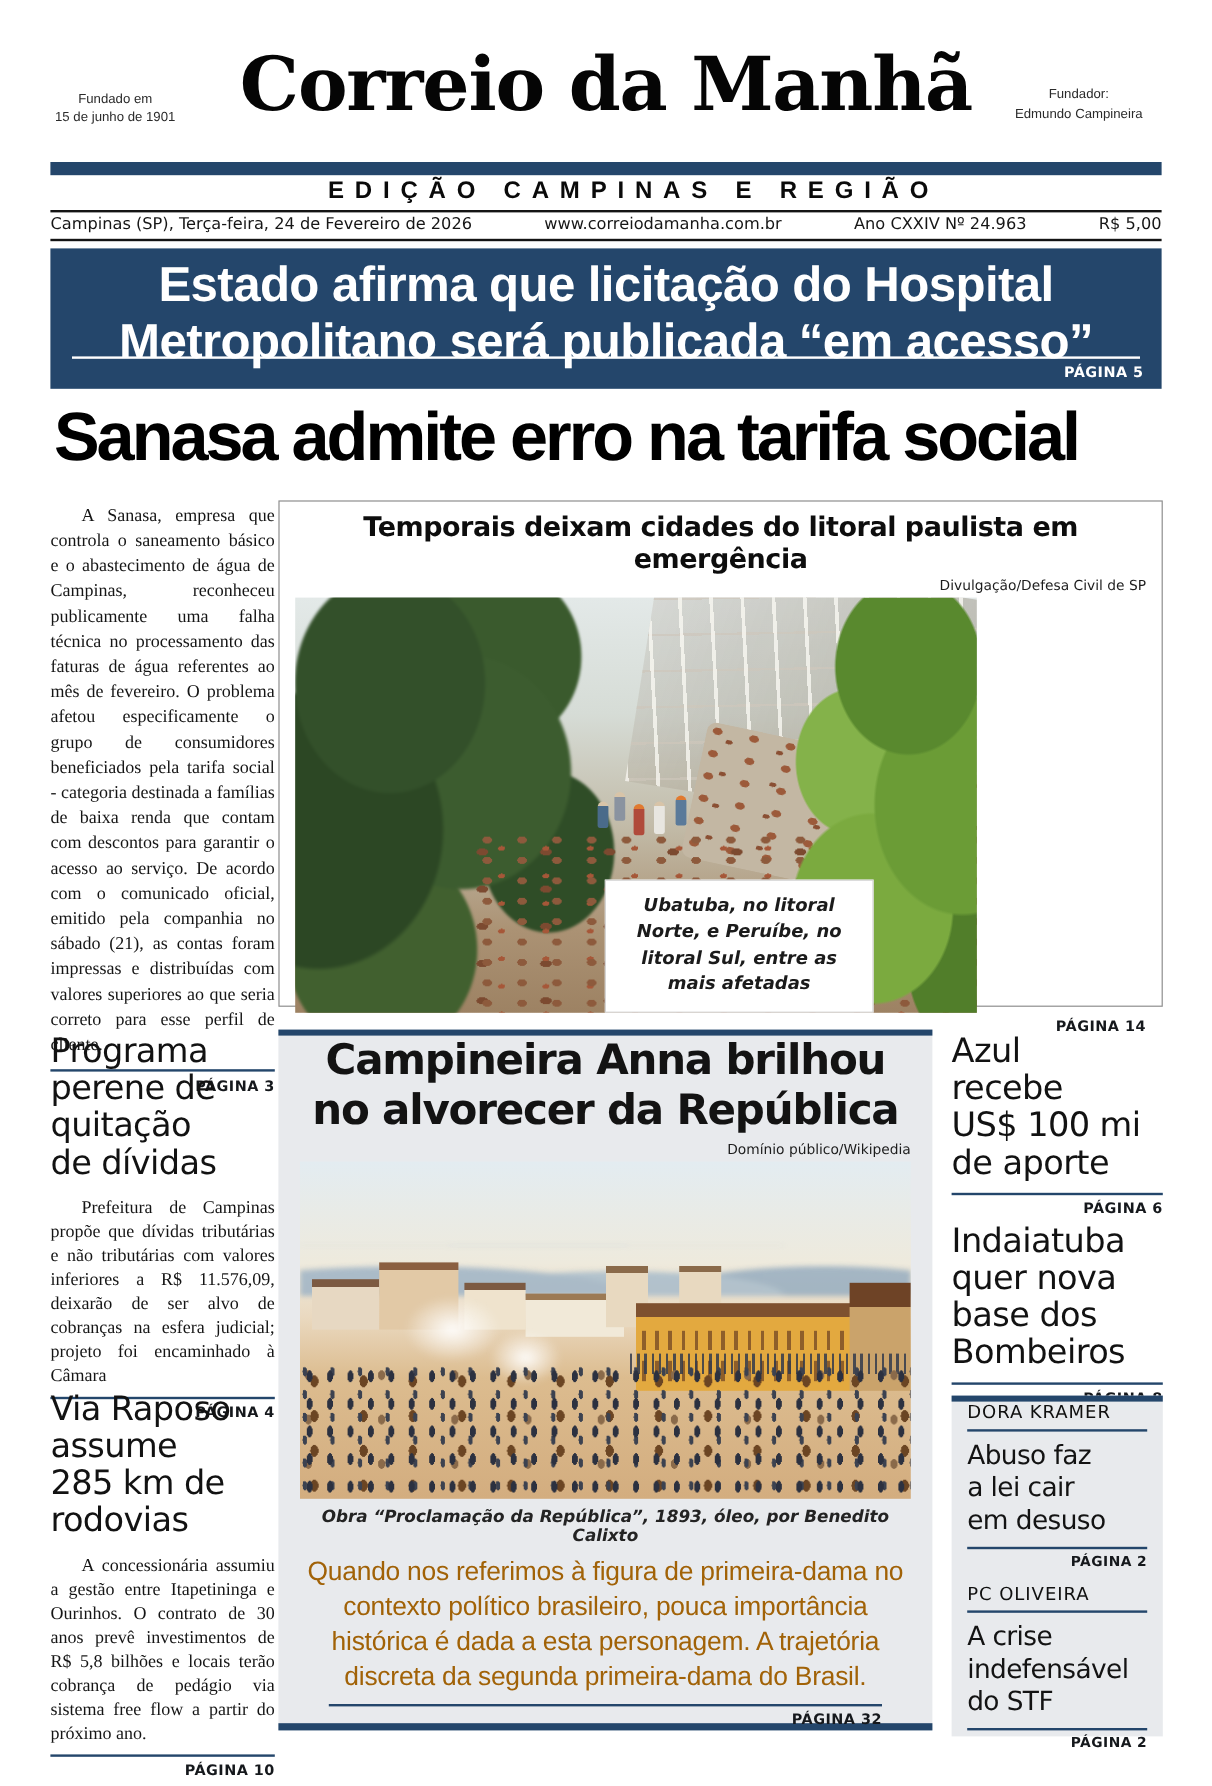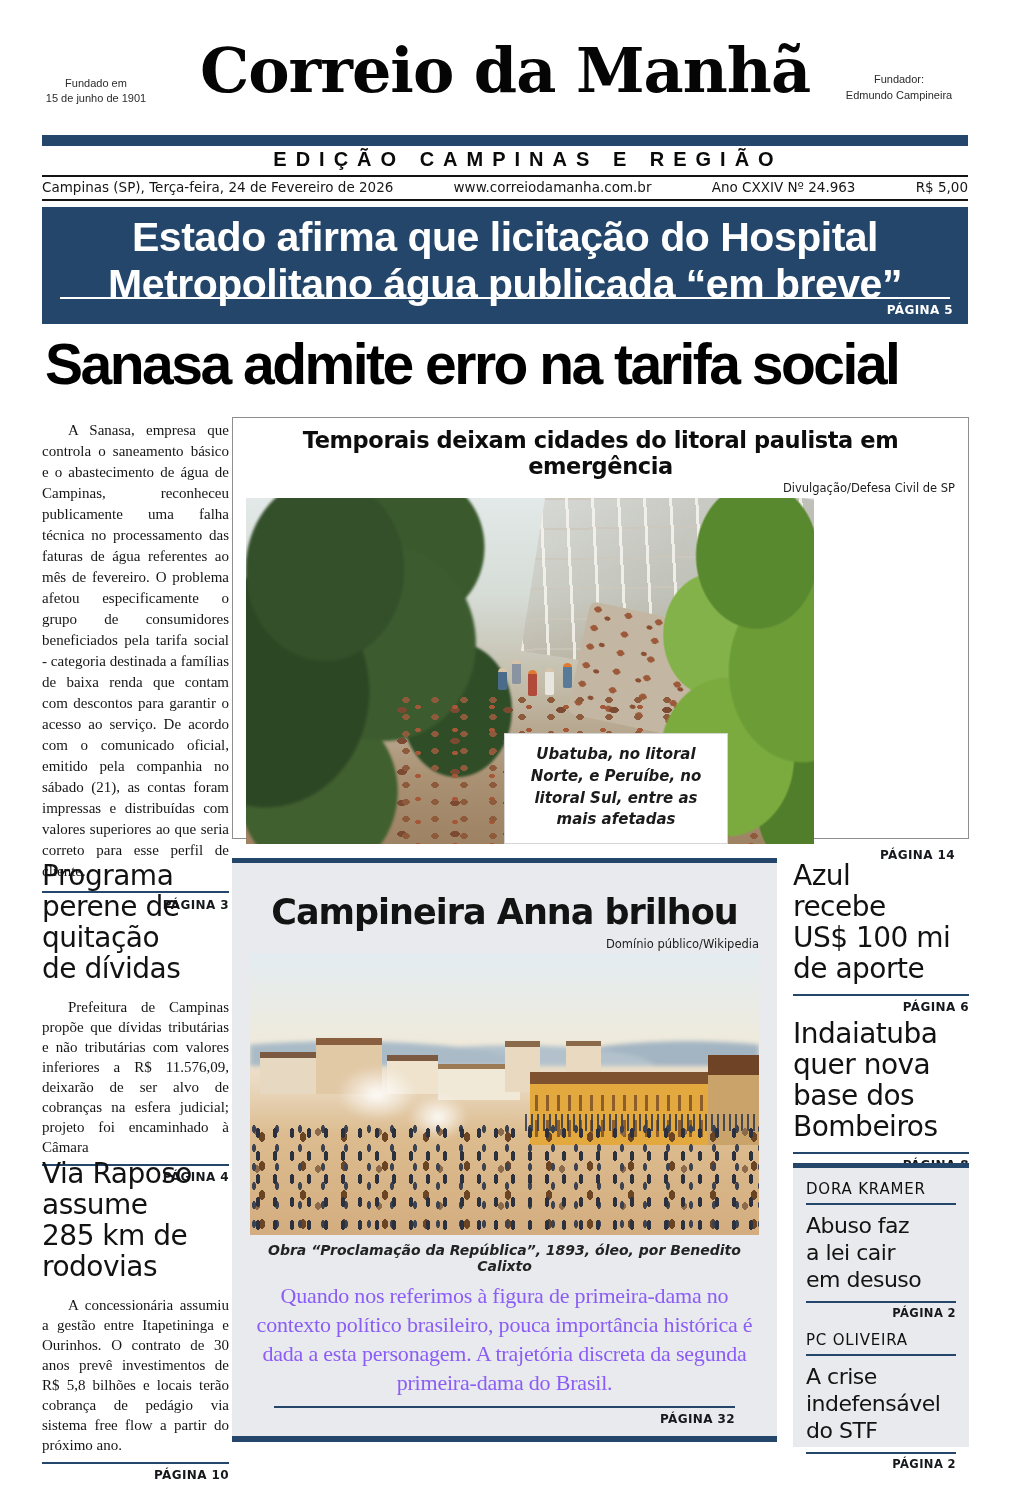--- a/index.html
+++ b/index.html
@@ -93,21 +93,21 @@
   .sec-heading span{display:block;}
   .leftcol{left:42px;width:187px;}
   .leftcol .serifcol{margin-top:13px;}
   .leftcol .navy-rule{margin-top:7px;}
   .leftcol .pagelabel{margin-top:4px;}
   .programa{top:860px;}
   .viaraposo{top:1158px;}
 
   
   .repbox{left:232px;top:858px;width:545px;height:584px;background:var(--boxbg);
-    border-top:5px solid var(--navy);border-bottom:6px solid var(--navy);padding:28px 18px 0;}
+    border-top:5px solid var(--navy);border-bottom:6px solid var(--navy);padding:0 18px 0;}
   .rep-head{text-align:center;font-family:"DejaVu Sans",sans-serif;font-weight:700;font-size:35px;line-height:42px;letter-spacing:-1px;color:#131313;}
   .rep-head span{display:block;}
   .rep-credit{margin-top:4px;}
   .painting{position:relative;margin-top:3px;width:509px;height:281px;overflow:hidden;
     background:linear-gradient(180deg,#e3ecf1 0%,#eeeadd 30%,#ead9c0 46%,#dcbc8f 64%,#d3ad7f 100%);}
   .mountains{position:absolute;left:0;top:25%;width:100%;height:15%;filter:blur(2px);opacity:.85;
     background-image:
       radial-gradient(60% 100% at 18% 100%,#9fb4c6 58%,transparent 60%),
       radial-gradient(50% 90% at 52% 100%,#a8bccb 53%,transparent 56%),
       radial-gradient(46% 100% at 86% 100%,#97adc0 58%,transparent 60%);}
@@ -117,33 +117,33 @@
     background-image:
       radial-gradient(2.5px 5px at 8px 10px,#2c3140 96%,transparent),
       radial-gradient(2px 4px at 4px 6px,#3c4250 96%,transparent),
       radial-gradient(3.5px 5px at 12px 14px,#6b4523 96%,transparent),
       radial-gradient(3px 4px at 7px 9px,#8a6a4a 96%,transparent);
     background-size:17px 23px,23px 19px,41px 29px,61px 37px;}
   .soldierline{position:absolute;left:54%;top:57%;width:46%;height:6%;opacity:.85;
     background:repeating-linear-gradient(90deg,#323a4c 0 2px,transparent 2px 6px);}
   .smoke{position:absolute;border-radius:50%;filter:blur(3px);background:radial-gradient(closest-side,rgba(255,255,255,.95),rgba(255,255,255,0));}
   .rep-caption{margin-top:7px;text-align:center;font-family:"DejaVu Sans",sans-serif;font-style:italic;font-weight:700;font-size:14px;color:#232323;}
-  .rep-body{margin-top:7px;text-align:center;font-family:Liberation Serif, serif;font-size:22px;line-height:29px;letter-spacing:-0.2px;color:#8b5cf6;}
+  .rep-body{margin-top:7px;text-align:center;font-family:Liberation Sans, sans-serif;font-size:22px;line-height:29px;letter-spacing:-0.2px;color:#a16207;}
   .rep-rule{margin:9px 24px 0;}
   .rep-page{margin:4px 24px 0;}
 
   
   .rightcol{left:793px;width:176px;}
   .azul{top:860px;}
   .indaiatuba{top:1018px;}
   .rightcol .navy-rule{margin-top:10px;}
   .rightcol .pagelabel{margin-top:4px;}
 
   
-  .colbox{left:793px;top:1163px;width:176px;height:284px;background:var(--boxbg);border-top:5px solid var(--navy);padding:12px 13px 0;}
+  .colbox{left:793px;top:1163px;width:176px;height:284px;background:var(--boxbg);border-top:5px solid var(--navy);padding:0 13px 0;}
   .colname{font-family:"DejaVu Sans",sans-serif;font-size:15px;letter-spacing:.8px;color:#101010;}
   .colname-rule{height:2px;background:var(--navy);margin-top:5px;}
   .colhead{margin-top:7px;font-family:"DejaVu Sans",sans-serif;font-size:22px;line-height:27px;letter-spacing:-0.5px;color:#131313;}
   .colhead span{display:block;}
   .colbox .thin-rule{height:2px;background:var(--navy);margin-top:8px;}
   .colbox .pagelabel{margin-top:3px;font-size:11.5px;}
   .colentry+.colentry{margin-top:11px;}
 </style>
 </head>
 <body>
@@ -166,21 +166,21 @@
     <span>Campinas (SP), Terça-feira, 24 de Fevereiro de 2026</span>
     <span>www.correiodamanha.com.br</span>
     <span>Ano CXXIV Nº 24.963</span>
     <span>R$ 5,00</span>
   </div>
   <div class="abs rule-black" style="top:199px"></div>
 
   <div class="abs banner">
     <div class="banner-inner">
       <span class="banner-line">Estado afirma que licitação do Hospital</span>
-      <span class="banner-line">Metropolitano água publicada “em breve”</span>
+      <span class="banner-line">Metropolitano será publicada “em acesso”</span>
     </div>
     <div class="banner-rule"></div>
     <div class="banner-page pagelabel" style="color:#fff">PÁGINA 5</div>
   </div>
 
   <div class="abs lead">Sanasa admite erro na tarifa social</div>
 
   <div class="abs sanasa" style="width:187px">
     <p class="serifcol indent">A Sanasa, empresa que controla o saneamento básico e o abastecimento de água de Campinas, reconheceu publicamente uma falha técnica no processamento das faturas de água referentes ao mês de fevereiro. O problema afetou especificamente o grupo de consumidores beneficiados pela tarifa social - categoria destinada a famílias de baixa renda que contam com descontos para garantir o acesso ao serviço. De acordo com o comunicado oficial, emitido pela companhia no sábado (21), as contas foram impressas e distribuídas com valores superiores ao que seria correto para esse perfil de cliente.</p>
     <div class="navy-rule"></div>
@@ -226,20 +226,21 @@
       <span>rodovias</span>
     </div>
     <p class="serifcol indent" style="line-height:20px">A concessionária assumiu a gestão entre Itapetininga e Ourinhos. O contrato de 30 anos prevê investimentos de R$ 5,8 bilhões e locais terão cobrança de pedágio via sistema free flow a partir do próximo ano.</p>
     <div class="navy-rule"></div>
     <div class="pagelabel">PÁGINA 10</div>
   </div>
 
   <div class="abs repbox">
     <div class="rep-head">
       <span>Campineira Anna brilhou</span>
+      <span>no alvorecer da República</span>
     </div>
     <div class="credit rep-credit">Domínio público/Wikipedia</div>
     <div class="painting">
       <div class="mountains"></div>
 
       <div class="bld" style="left:2%;top:35%;width:11%;height:15%;background:linear-gradient(180deg,#7c5a42 0 15%,#e7d8c2 15%)"></div>
       <div class="bld" style="left:13%;top:30%;width:13%;height:20%;background:linear-gradient(180deg,#8a5f40 0 12%,#e2c9a6 12%)"></div>
       <div class="bld" style="left:27%;top:36%;width:10%;height:14%;background:linear-gradient(180deg,#7c5a42 0 16%,#efe3cd 16%)"></div>
       <div class="bld" style="left:37%;top:39%;width:16%;height:13%;background:linear-gradient(180deg,#9c7a54 0 14%,#f1e9d8 14%)"></div>
       <div class="bld" style="left:50%;top:31%;width:7%;height:18%;background:linear-gradient(180deg,#8a6a4a 0 12%,#e8d9c0 12%)"></div>

